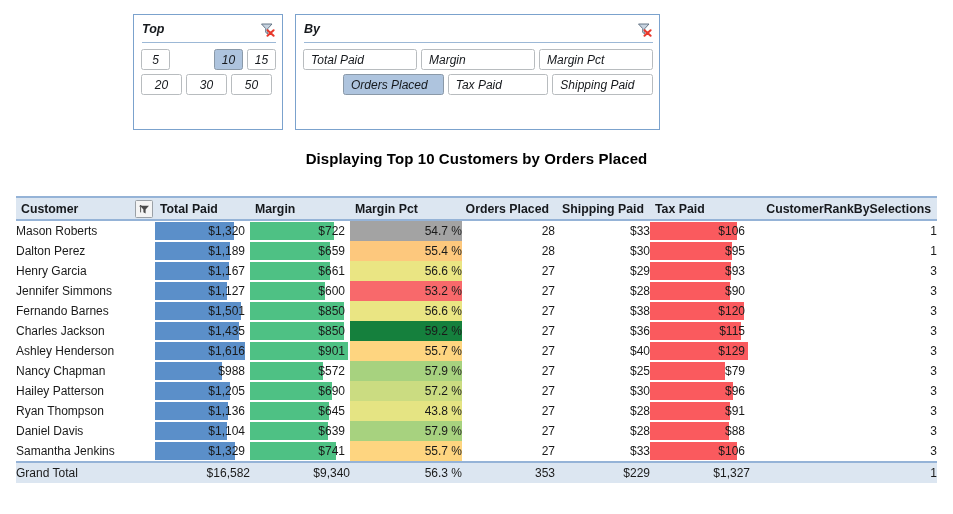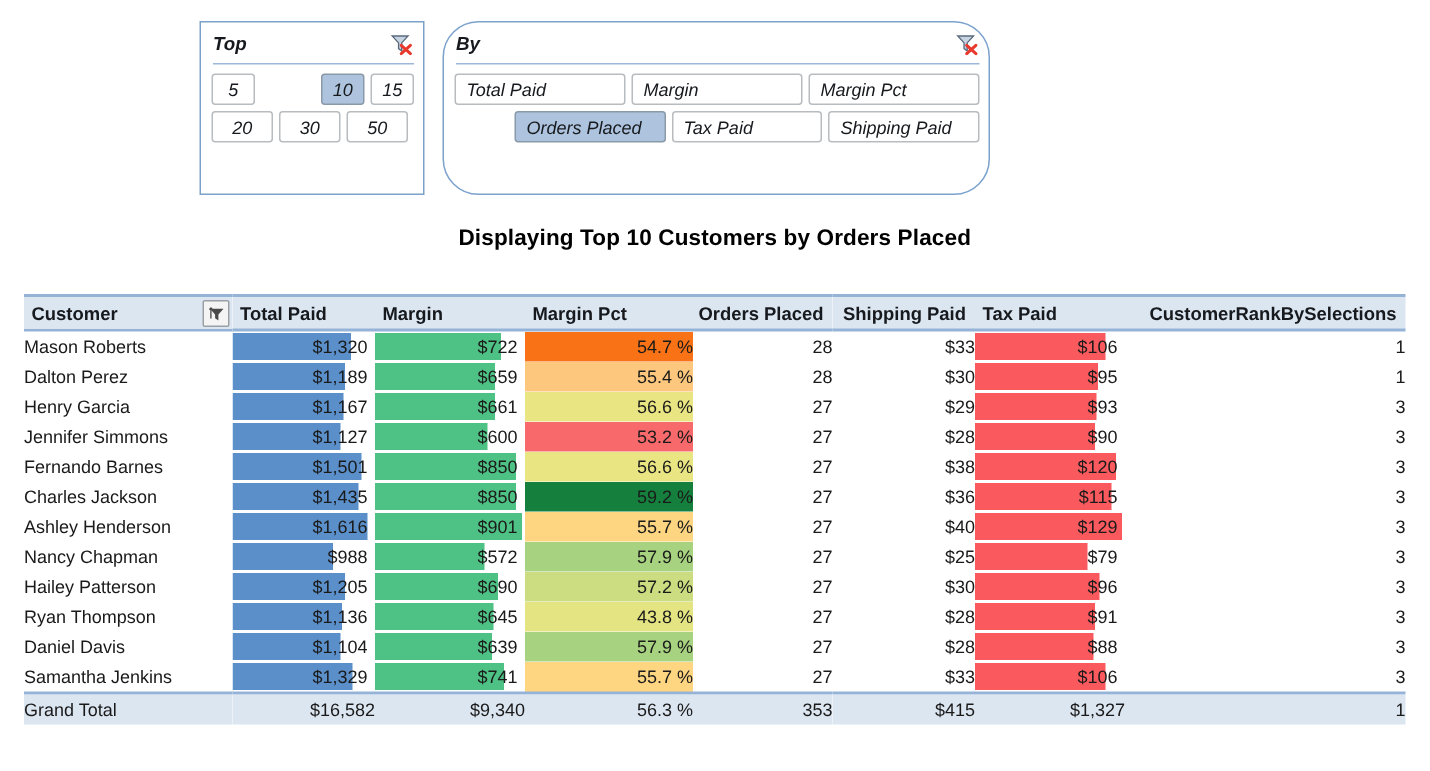--- a/index.html
+++ b/index.html
@@ -14,21 +14,21 @@
 
   
   .slicer{
     position:absolute;
     background:#ffffff;
     border:1px solid #7ba2cd;
     box-sizing:border-box;
     font-style:italic;
   }
   #slicer-top{ left:133px; top:14px; width:150px; height:116px; }
-  #slicer-by { left:295px; top:14px; width:365px; height:116px;border-radius:24px; }
+  #slicer-by { left:295px; top:14px; width:365px; height:116px; }
 
   .slicer-header{
     position:relative;
     height:23px;
     margin:4px 6px 0 8px;
     border-bottom:1px solid #9cb8d6;
   }
   .slicer-title{
     font-weight:bold;font-size:12.5px;color:#16191d;
     line-height:21px;
@@ -229,21 +229,21 @@
       <tr>
         <td class="cust">Mason Roberts</td>
         <td class="bar-cell">
           <span class="bar bar-blue" style="width:83.64356435643563%"></span>
           <span class="bar-val">$1,320</span>
         </td>
         <td class="bar-cell">
           <span class="bar bar-green" style="width:84.49056603773585%"></span>
           <span class="bar-val">$722</span>
         </td>
-        <td class="pct" style="background:#f97316">54.7 %</td>
+        <td class="pct" style="background:#a3a3a3">54.7 %</td>
         <td class="plain">28</td>
         <td class="plain">$33</td>
         <td class="bar-cell">
           <span class="bar bar-red" style="width:87.30232558139535%"></span>
           <span class="bar-val">$106</span>
         </td>
         <td class="plain">1</td>
       </tr>
       <tr>
         <td class="cust">Dalton Perez</td>
@@ -455,18 +455,18 @@
         <td class="plain">3</td>
       </tr>
     </tbody>
   <tfoot id="pivot-foot">
       <tr class="total">
         <td class="cust">Grand Total</td>
         <td class="plain">$16,582</td>
         <td class="plain">$9,340</td>
         <td class="pct">56.3 %</td>
         <td class="plain">353</td>
-        <td class="plain">$415</td>
+        <td class="plain">$229</td>
         <td class="plain">$1,327</td>
         <td class="plain">1</td>
       </tr>
     </tfoot>
 </table>
 
 </body></html>

